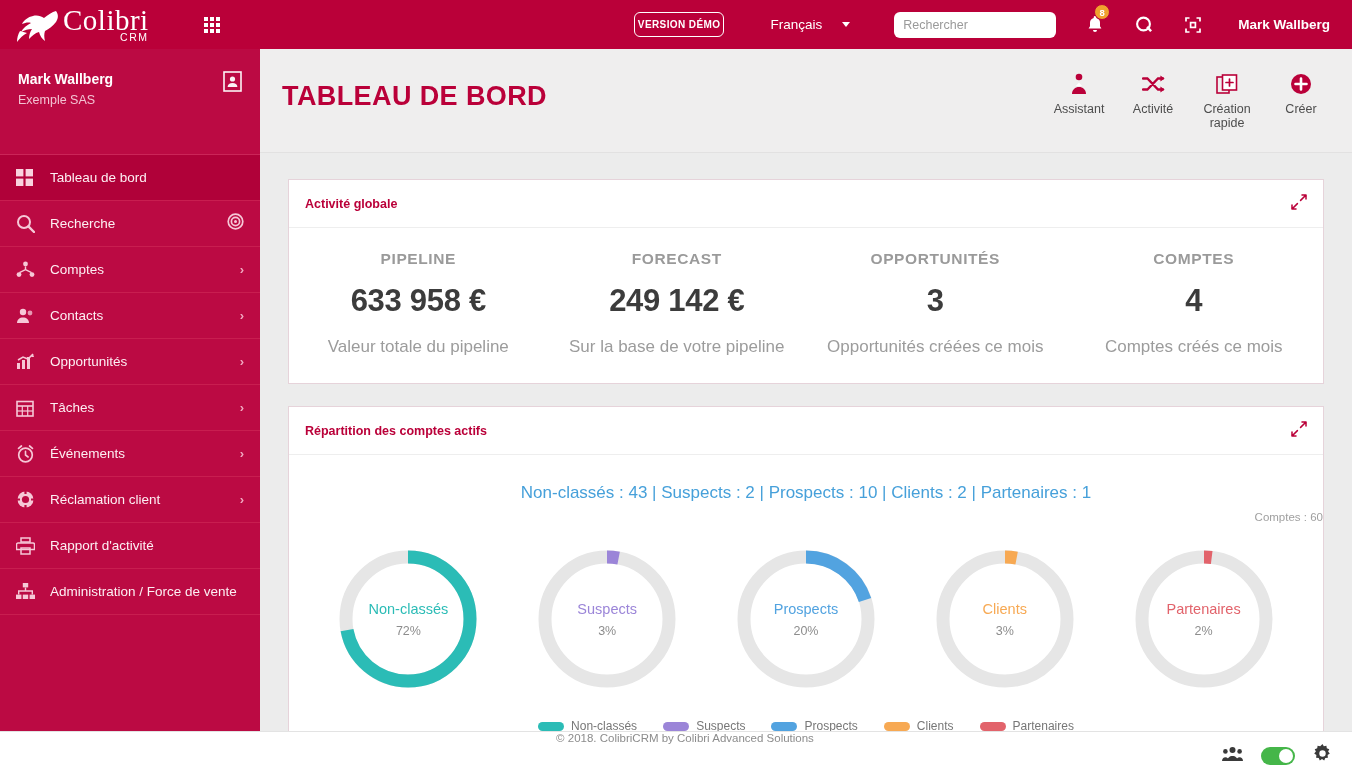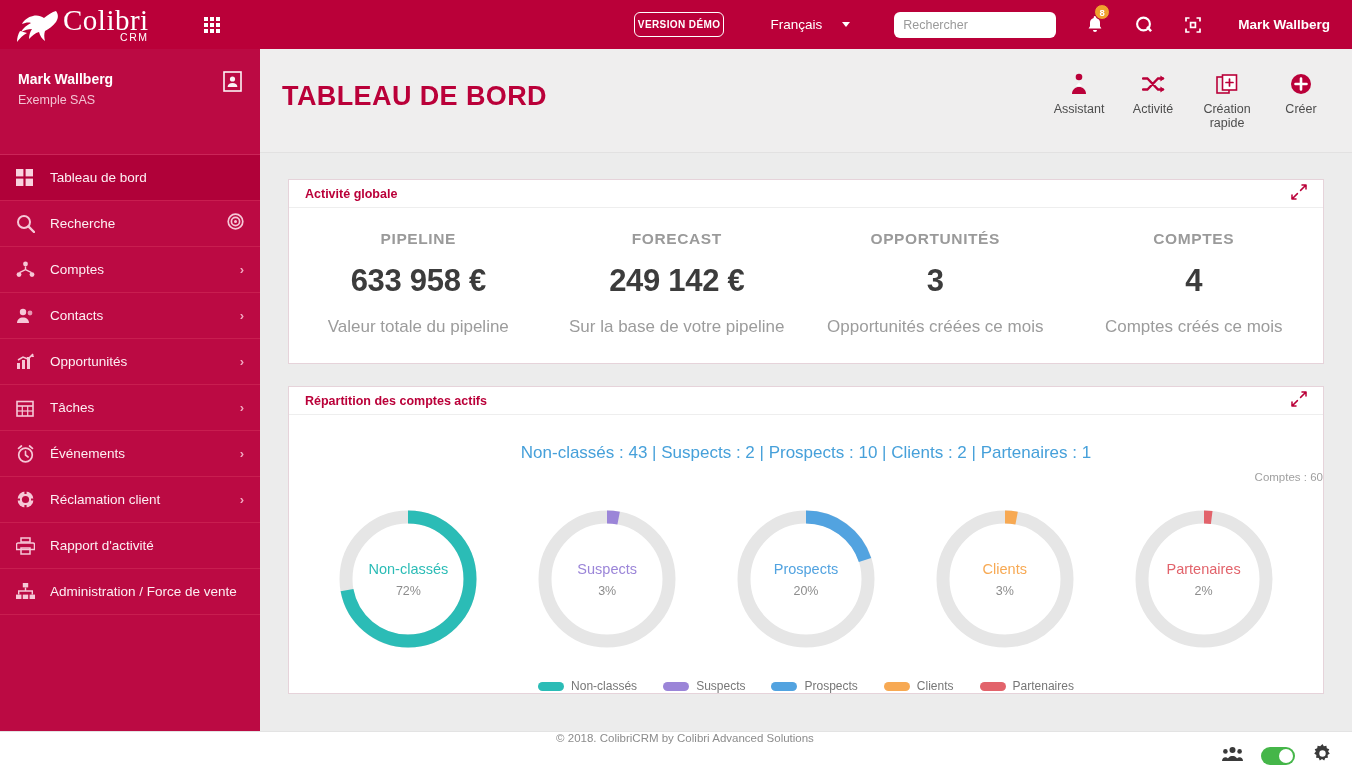--- a/index.html
+++ b/index.html
@@ -85,21 +85,21 @@
   .action .glyph { height: 26px; display: flex; align-items: center; justify-content: center; }
   .action .lbl { font-size: 12.5px; color: #4d4d4d; margin-top: 5px; }
 
   
   #content {
     position: absolute; top: 153px; left: 260px; width: 1092px; height: 578px;
     background: #ececec; overflow: hidden; padding: 26px 28px 0 28px;
   }
   .card { background: #fff; border: 1px solid #e6d3da; margin-bottom: 22px; position: relative; }
   .card-head {
-    height: 28px; border-bottom: 1px solid #eee; display: flex; align-items: center;
+    height: 48px; border-bottom: 1px solid #eee; display: flex; align-items: center;
     padding: 0 16px; justify-content: space-between;
   }
   .card-title { font-size: 12.5px; font-weight: bold; color: #ba0039; }
   .expand { cursor: pointer; }
 
   #kpis { display: flex; padding: 22px 0 26px 0; }
   .kpi { flex: 1; text-align: center; }
   .kpi-label { font-size: 15.5px; font-weight: bold; color: #9a9a9a; letter-spacing: .6px; }
   .kpi-value { font-size: 31px; font-weight: bold; color: #3c3c3c; margin-top: 15px; letter-spacing: -.3px; }
   .kpi-sub { font-size: 17px; color: #9c9c9c; margin-top: 18px; }

